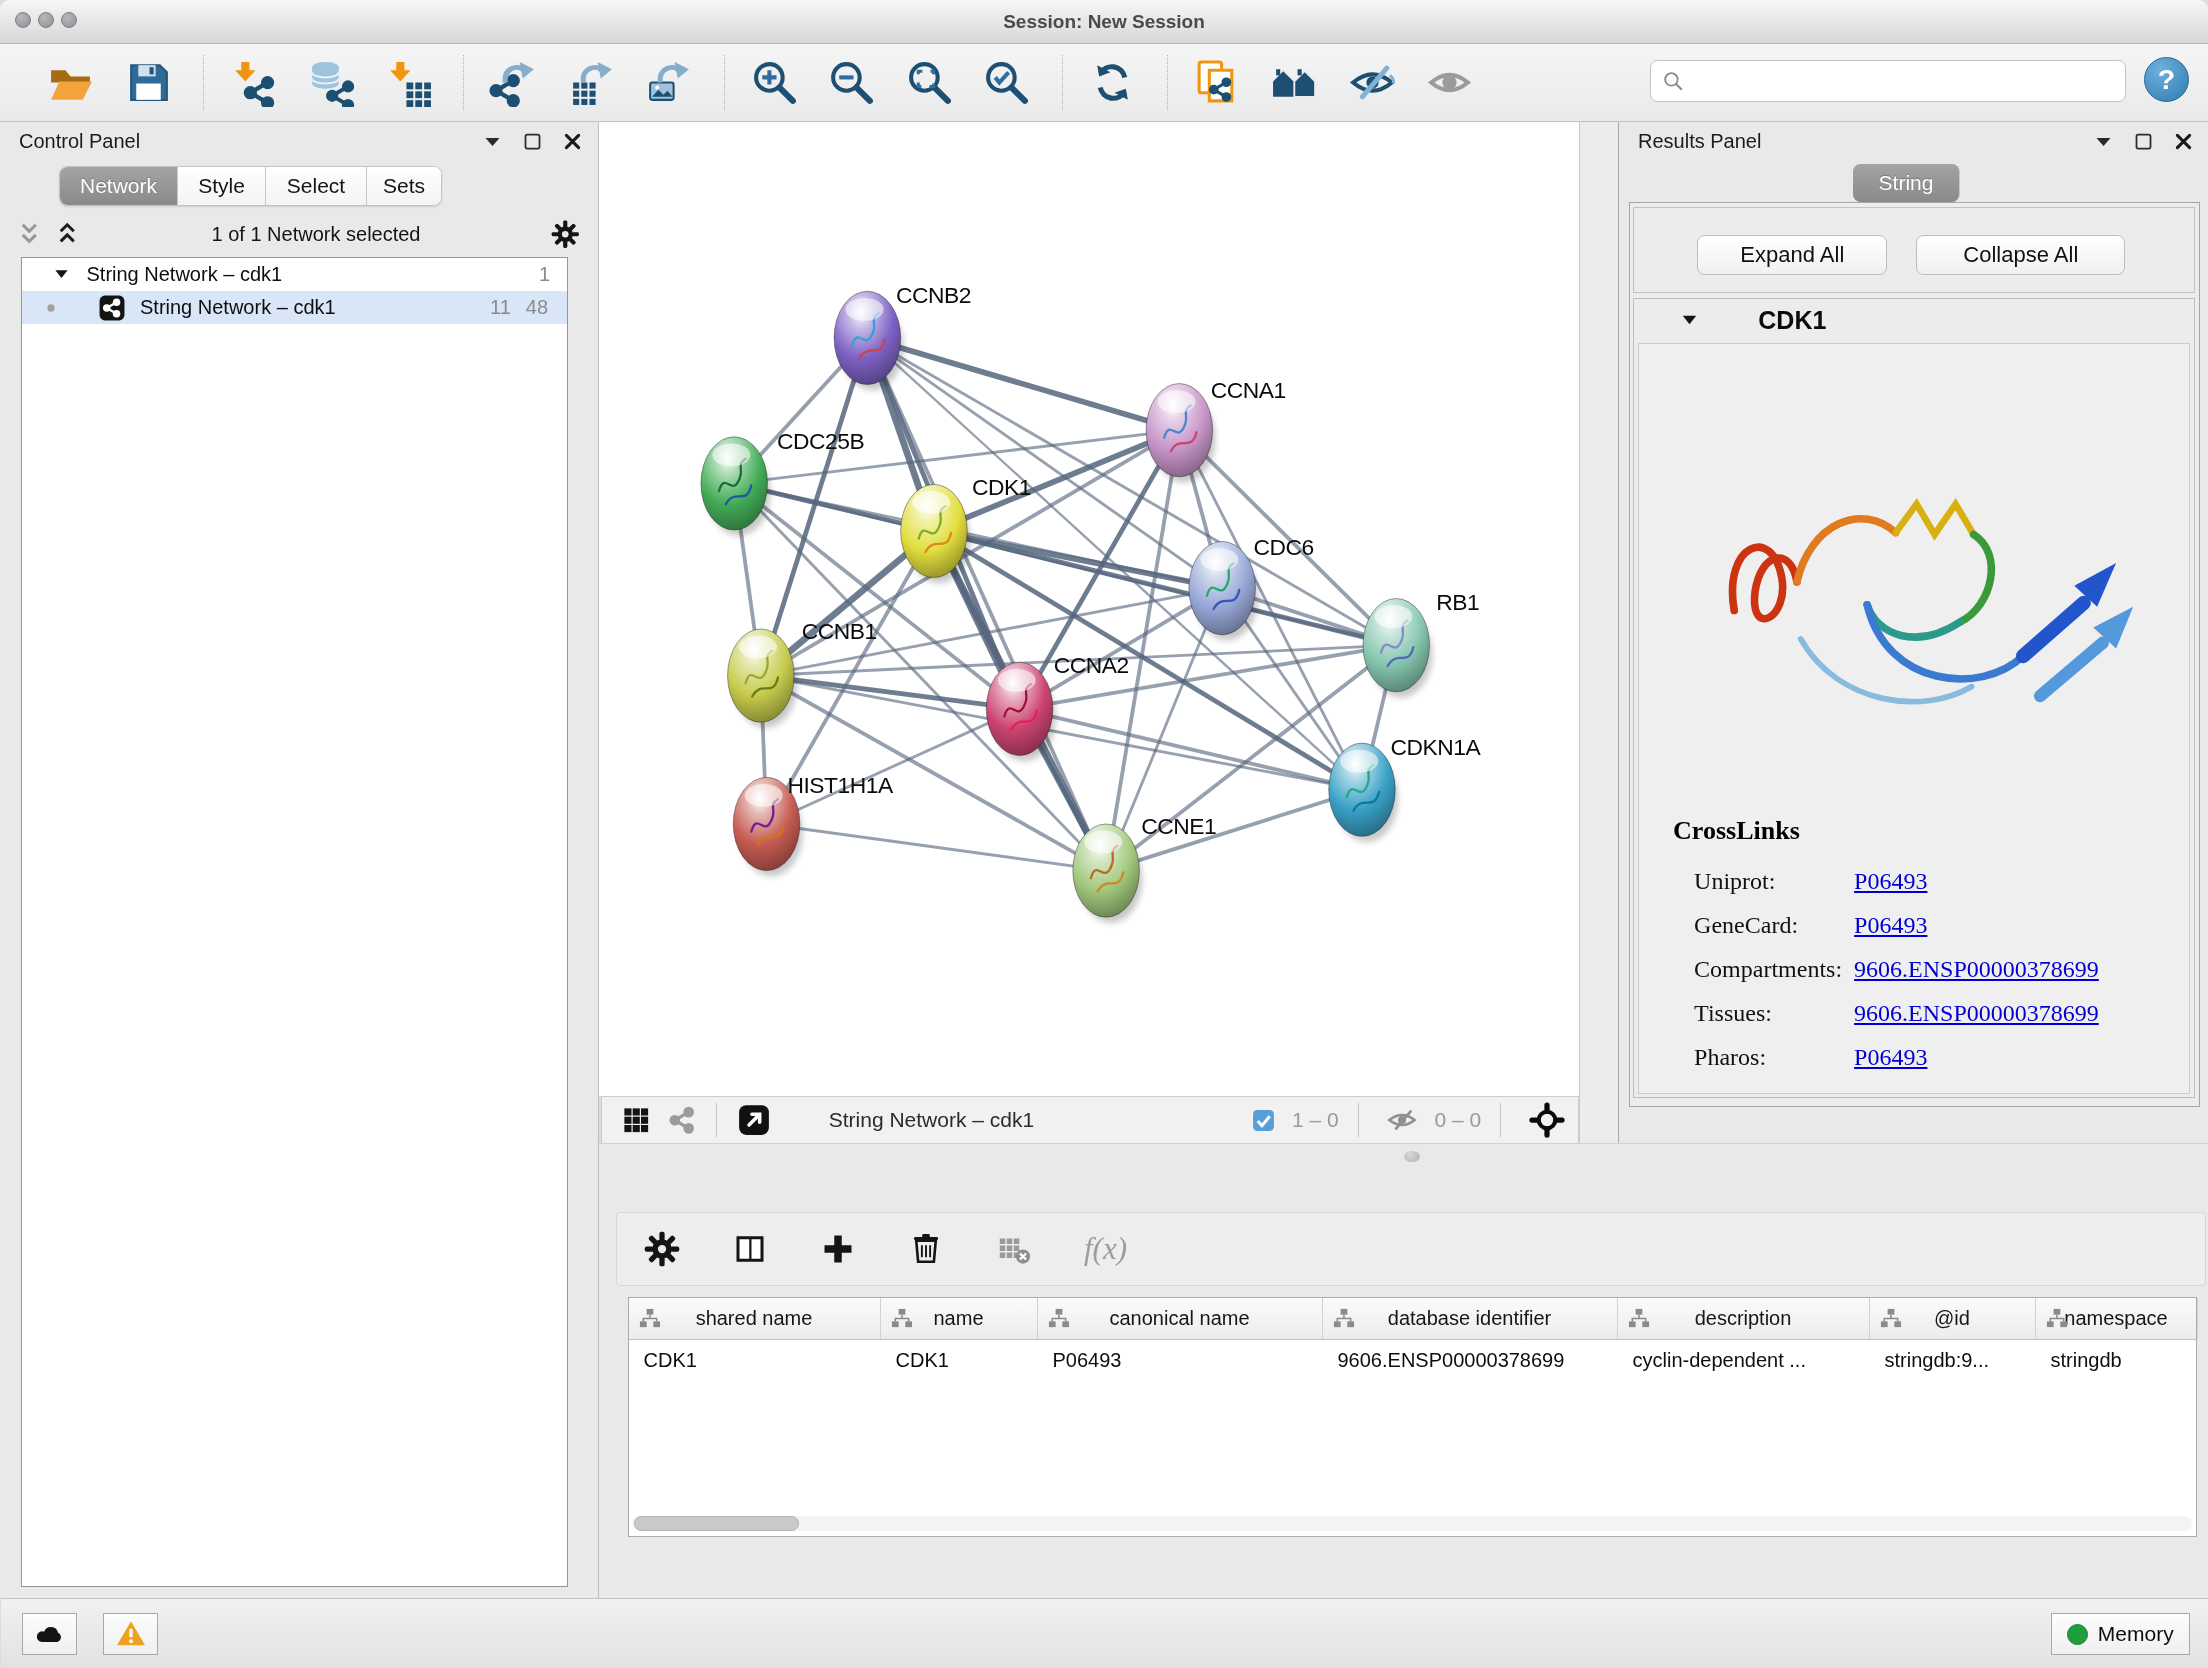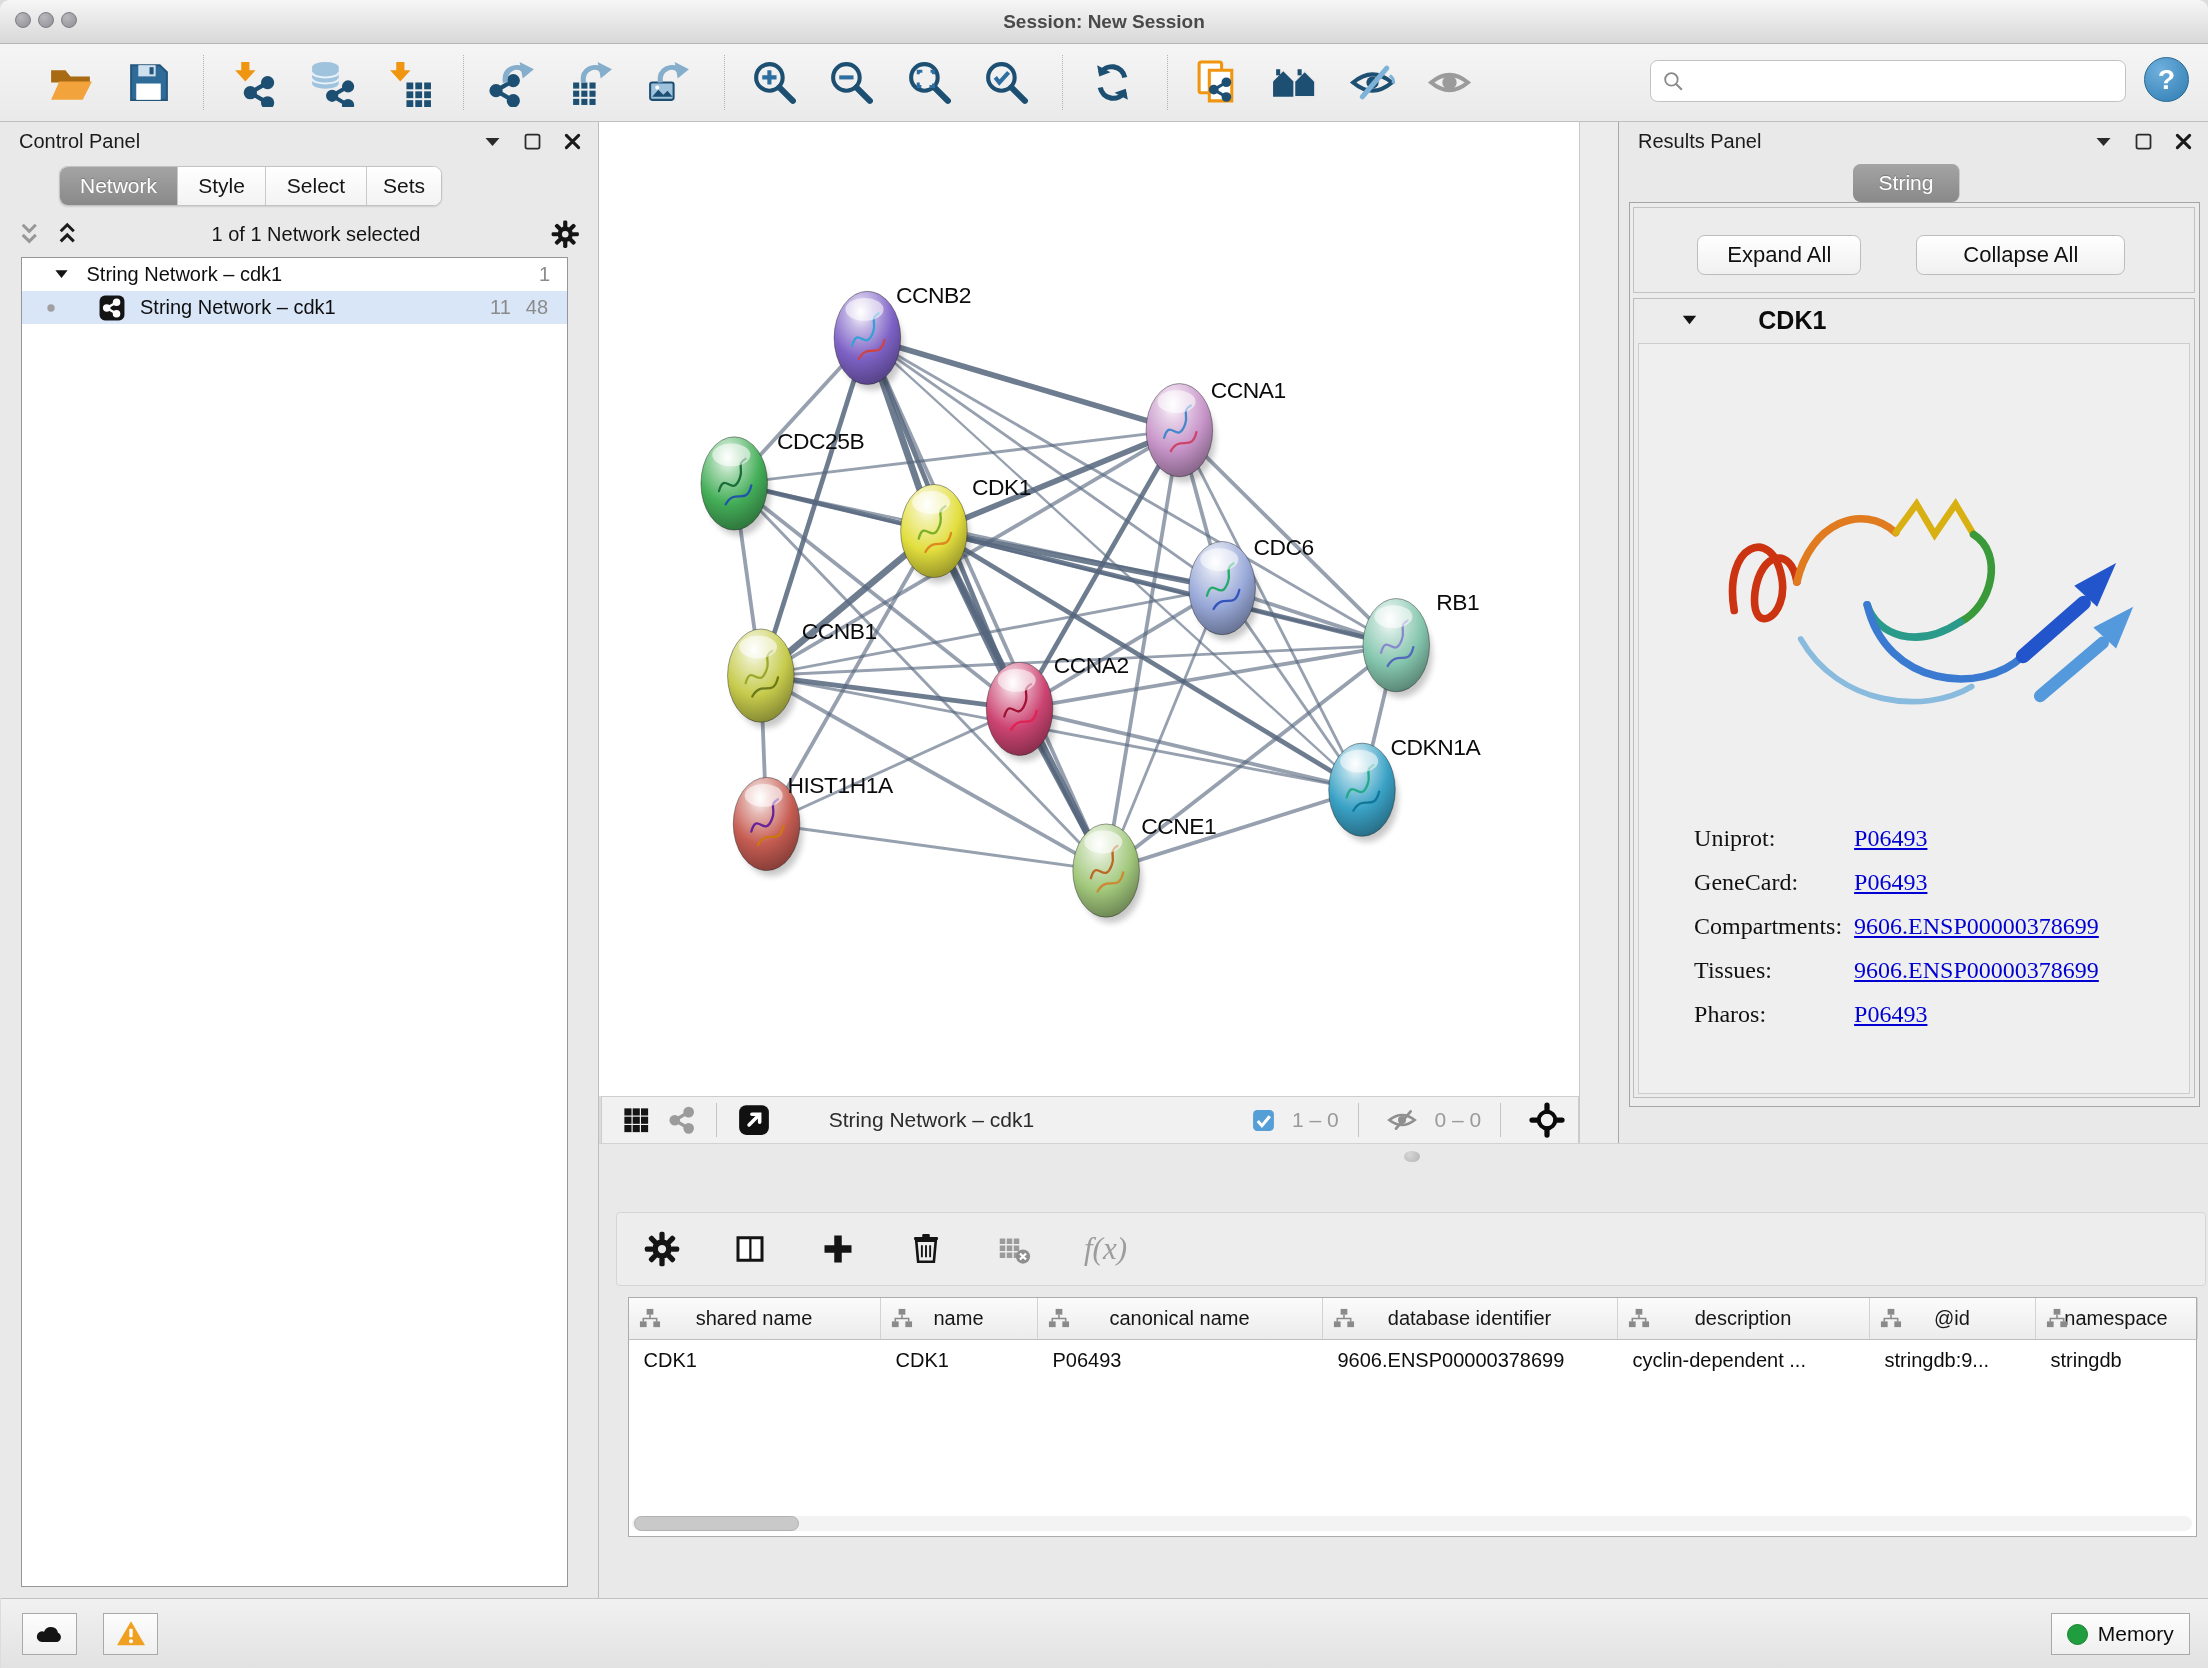--- a/index.html
+++ b/index.html
@@ -65,21 +65,21 @@
   #h-grip{position:absolute;left:805px;top:6.7px;width:16px;height:11.4px;border-radius:50%;
     background:radial-gradient(circle at 35% 30%,#d6d6d6,#b3b3b3)}
 
   
   #results-panel{position:absolute;left:1619px;top:122px;width:590px;height:1021px;background:#e9e9e9}
   #rp-tab{position:absolute;left:234px;top:42px;width:107px;border-radius:7.6px}
   #rp-outer{position:absolute;left:9.5px;top:80px;width:571px;height:905px;border:1px solid #a5a5a5;background:#ececec}
   #rp-btn-box{position:absolute;left:3.8px;top:3.8px;right:3.8px;height:86px;border:1px solid #c2c2c2}
   .rp-btn{position:absolute;top:27px;height:40px;line-height:38px;background:linear-gradient(#ffffff,#f0f0f0);
     border:1px solid #bcbcbc;border-radius:7.6px;font-size:22px;text-align:center;color:#101010}
-  #rp-expand{left:63px;width:164px}
+  #rp-expand{left:63px;width:190px}
   #rp-collapse{left:282px;width:209px}
   #rp-section{position:absolute;left:3.8px;top:95px;right:3.8px;bottom:7.6px;border:1px solid #bdbdbd}
   #rp-sec-head{height:42px;display:flex;align-items:center}
   #rp-sec-head .ti{width:23px;height:23px;margin-left:44px}
   #rp-protein-name{font-size:25px;font-weight:bold;color:#0c0c0c;margin-left:57px}
   #rp-content{position:absolute;left:3.8px;top:44px;right:3.8px;bottom:3.8px;background:#efefef;border:1px solid #cdcdcd;overflow:hidden}
   #rp-desc{padding:13.3px 0 0 21px;font-size:22px;color:#101010}
   #protein-art{position:absolute;left:19px;top:67px;width:521px;height:380px}
   #xl-block{position:absolute;left:34px;right:15px;top:472px;font-family:"Liberation Serif",serif}
   #xl-title{font-size:26px;font-weight:bold;color:#000;margin-bottom:13.3px}
@@ -744,20 +744,21 @@
               <path d="M220 204 C240 290 340 300 384 258" stroke="#3a7ad0" stroke-width="8"></path>
               <path d="M384 258 L448 202" stroke="#2255cc" stroke-width="15"></path>
               <path d="M402 300 L468 244" stroke="#5599dd" stroke-width="13"></path>
               <path d="M150 240 C190 310 280 320 330 290" stroke="#88bbdd" stroke-width="6"></path>
             </g>
             <path d="M438 184 L482 160 L462 206 Z" fill="#2255cc"></path>
             <path d="M458 228 L500 206 L482 250 Z" fill="#5599dd"></path>
           </svg>
         </div>
         <div id="xl-block">
+          <div id="xl-title">CrossLinks</div>
           <div id="xl-rows">
               <div class="xl-row">
                 <span class="xl-label">Uniprot:</span>
                 <a class="xl-link" href="#">P06493</a>
               </div>
               <div class="xl-row">
                 <span class="xl-label">GeneCard:</span>
                 <a class="xl-link" href="#">P06493</a>
               </div>
               <div class="xl-row">

